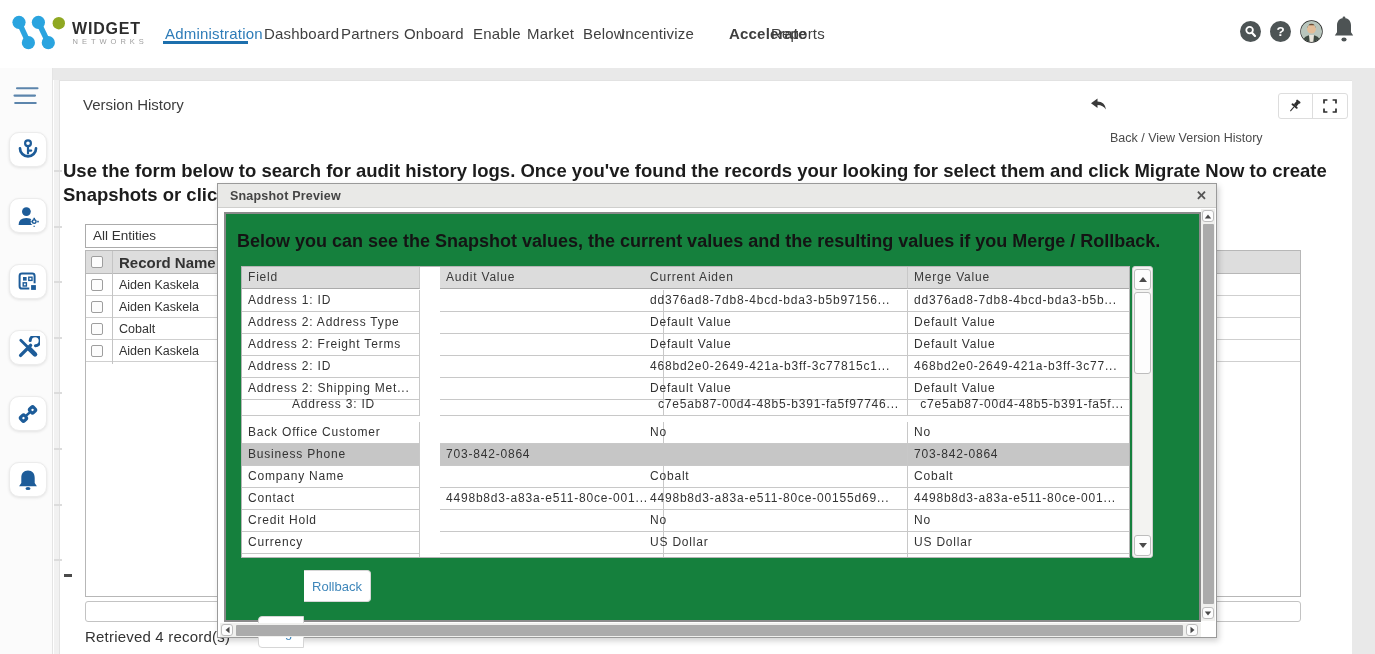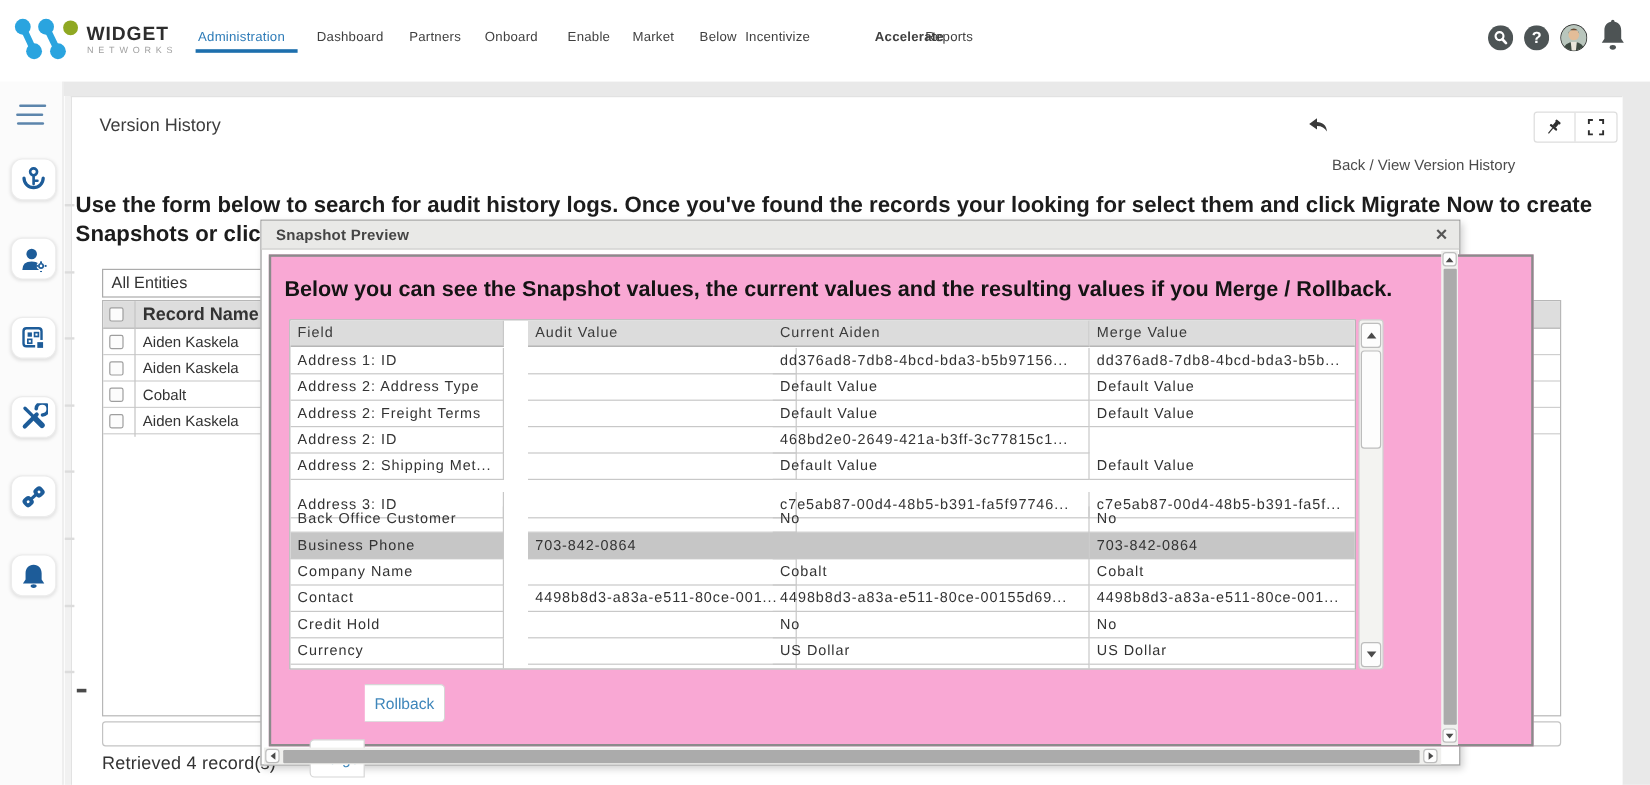--- a/index.html
+++ b/index.html
@@ -1,21 +1,21 @@
 <!DOCTYPE html>
 <html><head>
 <meta charset="utf-8">
 <style>
   * { margin:0; padding:0; box-sizing:border-box; }
   html,body { width:1375px; height:654px; overflow:hidden; background:#fff;
     font-family:"Liberation Sans", sans-serif; }
   .abs { position:absolute; }
   
   #header { position:absolute; left:0; top:0; width:1375px; height:68px; background:#fff; }
-  .nav { position:absolute; top:25px; font-size:11px; color:#3f3f3f; letter-spacing:.2px; white-space:nowrap; }
+  .nav { position:absolute; top:25px; font-size:15px; color:#3f3f3f; letter-spacing:.2px; white-space:nowrap; }
   #navline { position:absolute; left:163px; top:41px; width:85px; height:3px; background:#1d6fad; }
   
   #sidebar { position:absolute; left:0; top:68px; width:53px; height:586px;
     background:#fbfbfb; border-right:1px solid #e4e4e4; }
   .sbtn { position:absolute; left:9px; width:38px; height:35px; background:#fff;
     border:1px solid #ececec; border-radius:10px; box-shadow:0 1px 3px rgba(0,0,0,.10);
     display:flex; align-items:center; justify-content:center; }
   
   #band { position:absolute; left:53px; top:68px; width:1322px; height:12px; background:#e9e9e9; }
   #rightstrip { position:absolute; left:1352px; top:80px; width:23px; height:574px; background:#e9e9e9; }
@@ -47,22 +47,22 @@
   #bginput { position:absolute; left:85px; top:601px; width:1216px; height:21px;
     border:1px solid #c3c3c3; border-radius:3px; background:#fff; }
   #retrieved { position:absolute; left:85px; top:628px; font-size:15px; color:#333; letter-spacing:.2px; }
   
   #modal { position:absolute; left:217px; top:183px; width:1000px; height:455px;
     background:#fff; border:1px solid #9a9a9a; box-shadow:2px 3px 6px rgba(0,0,0,.18); }
   #mtitle { position:absolute; left:0; top:0; width:100%; height:24px; background:#e9e9e7;
     border-bottom:1px solid #cfcfcd; font-size:12.5px; font-weight:bold; color:#454545;
     line-height:24px; padding-left:12px; letter-spacing:.2px; }
   #mclose { position:absolute; right:9px; top:0px; font-size:13px; color:#555; font-weight:bold; }
-  #ibox { position:absolute; left:6px; top:28px; width:1054px; height:410px;
-    border:2px solid #8b8b8b; background:#f9a8d4; }
+  #ibox { position:absolute; left:6px; top:28px; width:977px; height:410px;
+    border:2px solid #8b8b8b; background:#15803d; }
   #msent { position:absolute; left:11px; top:17px; font-size:18px; font-weight:bold;
     color:#141414; white-space:nowrap; }
   
   #mtbl { position:absolute; left:15px; top:52px; width:889px; height:292px;
     border:1px solid #b5b5b5; overflow:hidden; background:#fff; }
   .mrow { position:absolute; left:0; width:100%; height:22px; }
   .mc { position:absolute; top:0; height:22px; border-right:1px solid #c8c8c8;
     border-bottom:1px solid #c8c8c8; font-size:12px; color:#333; line-height:21px;
     padding-left:6px; letter-spacing:.8px; white-space:nowrap; overflow:hidden; }
   .c0 { left:0; width:178px; } .c1 { left:178px; width:224px;margin-left:20px; }
@@ -290,28 +290,29 @@
         <div class="mrow" style="top:67px;">
           <span class="mc c0">Address 2: Freight Terms</span>
           <span class="mc c1"></span>
           <span class="mc c2">Default Value</span>
           <span class="mc c3">Default Value</span>
         </div>
         <div class="mrow" style="top:89px;">
           <span class="mc c0">Address 2: ID</span>
           <span class="mc c1"></span>
           <span class="mc c2">468bd2e0-2649-421a-b3ff-3c77815c1...</span>
+          <span class="mc c3">468bd2e0-2649-421a-b3ff-3c77...</span>
         </div>
         <div class="mrow" style="top:111px;">
           <span class="mc c0">Address 2: Shipping Met...</span>
           <span class="mc c1"></span>
           <span class="mc c2">Default Value</span>
           <span class="mc c3">Default Value</span>
         </div>
-        <div class="mrow" style="top:143px;">
+        <div class="mrow" style="top:127px;text-align:center;">
           <span class="mc c0">Address 3: ID</span>
           <span class="mc c1"></span>
           <span class="mc c2">c7e5ab87-00d4-48b5-b391-fa5f97746...</span>
           <span class="mc c3">c7e5ab87-00d4-48b5-b391-fa5f...</span>
         </div>
         <div class="mrow" style="top:155px;">
           <span class="mc c0">Back Office Customer</span>
           <span class="mc c1"></span>
           <span class="mc c2">No</span>
           <span class="mc c3">No</span>

